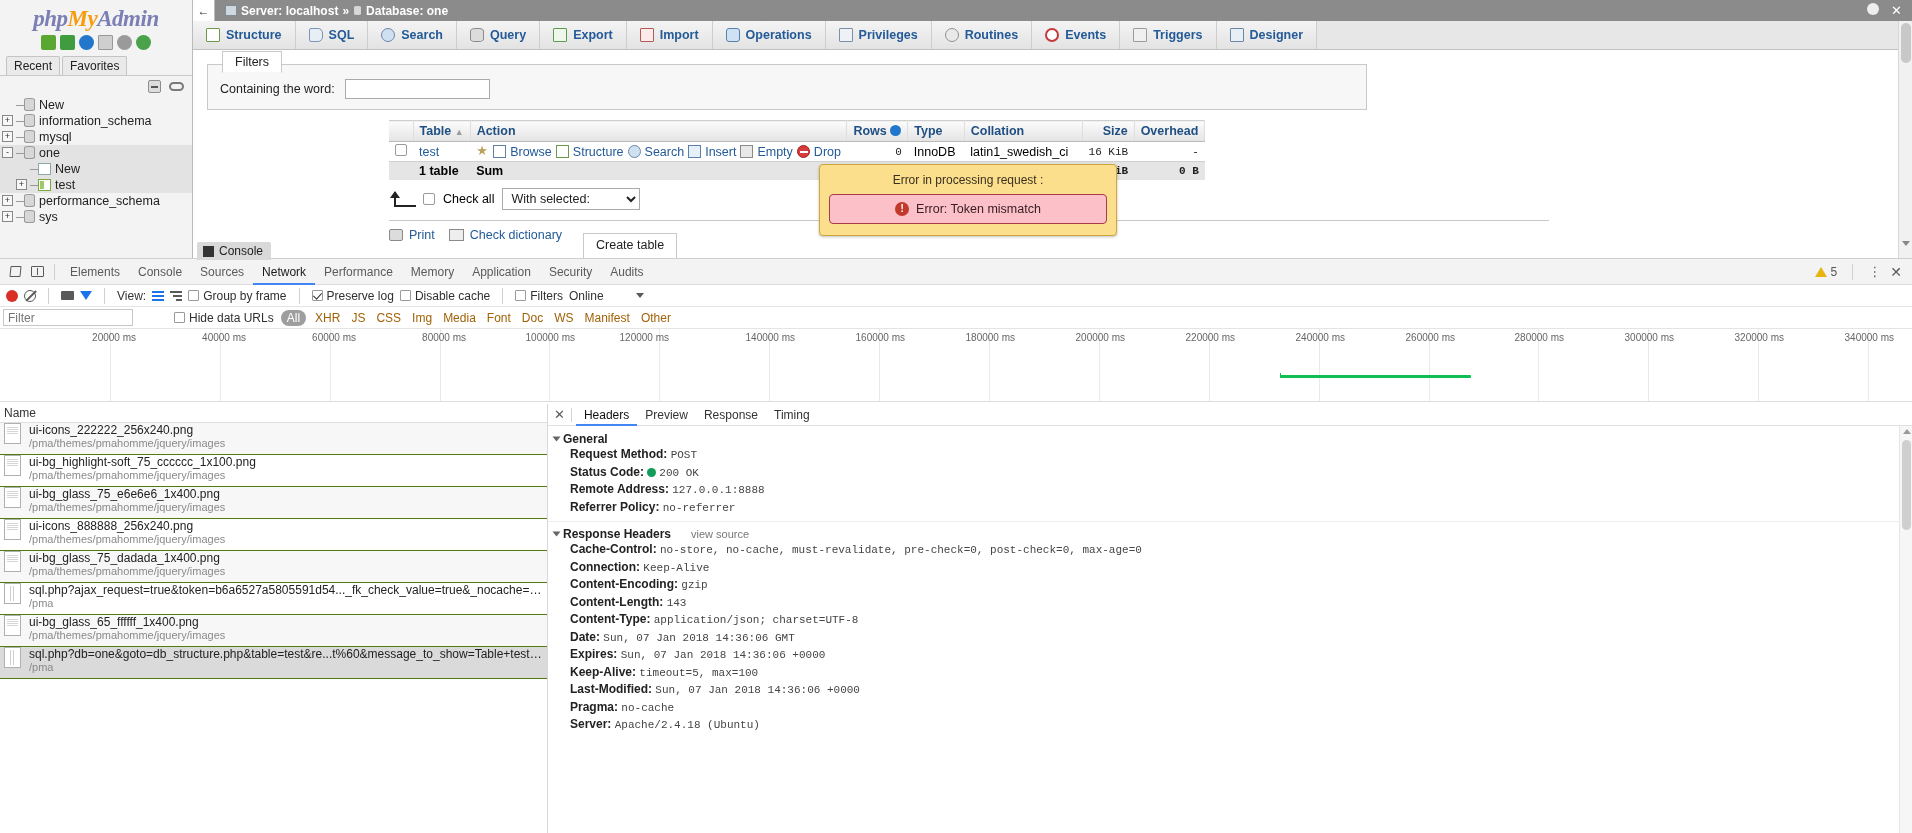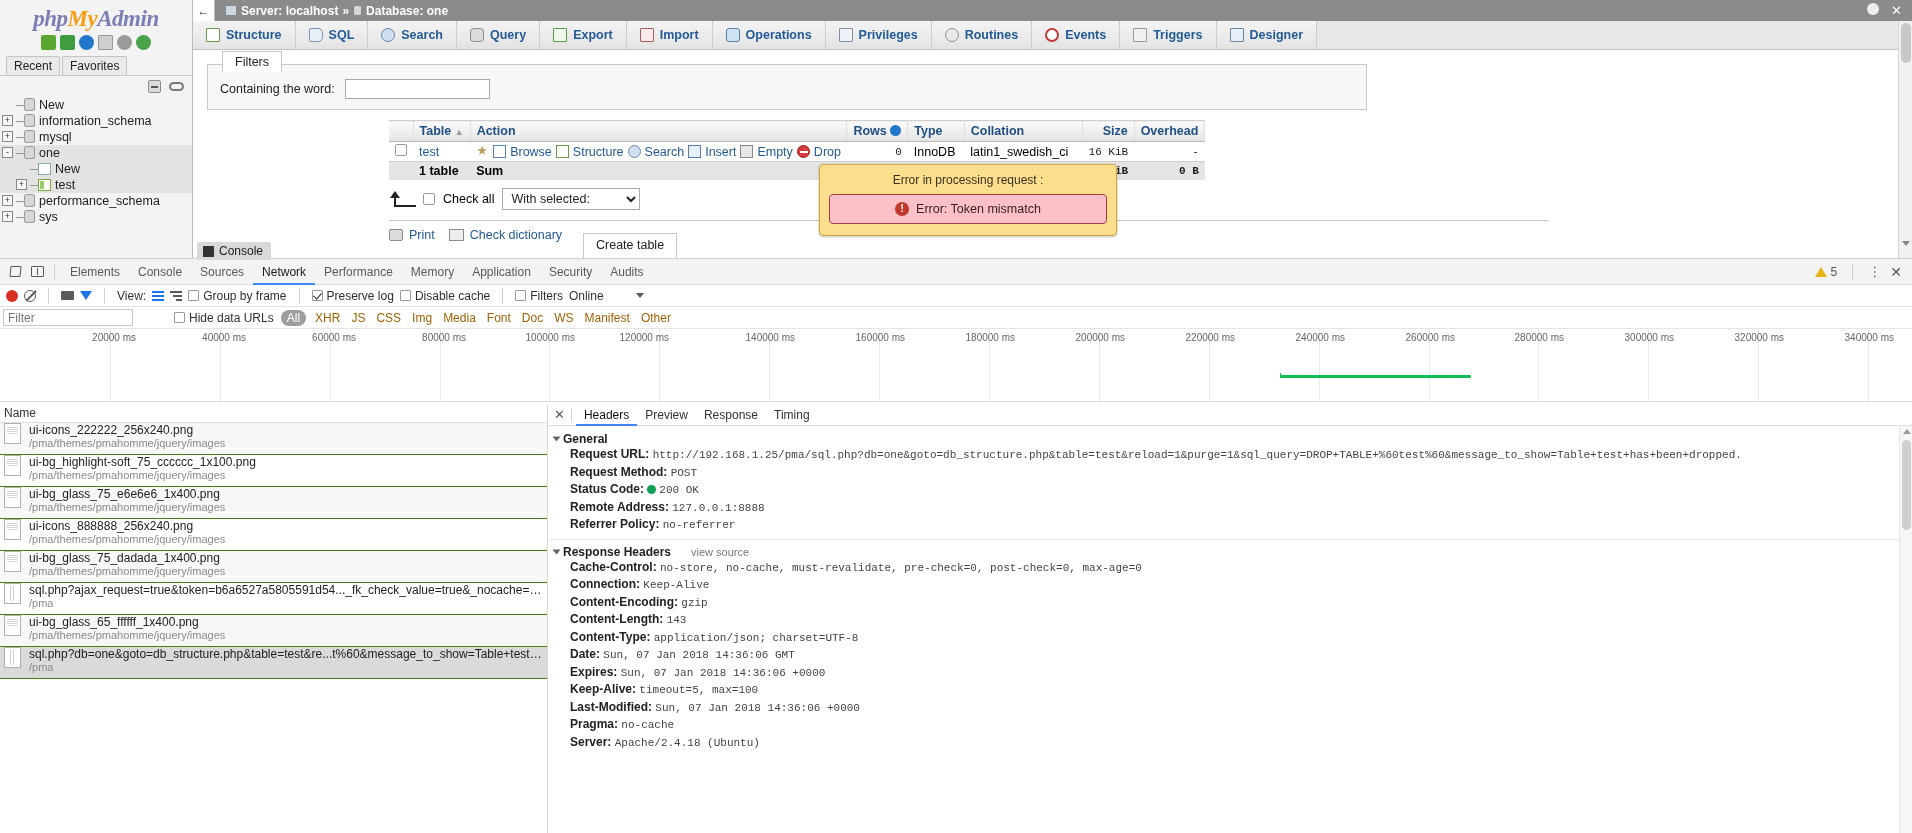--- a/index.html
+++ b/index.html
@@ -788,21 +788,20 @@
         <span class="d-tab">Preview</span>
         <span class="d-tab">Response</span>
         <span class="d-tab">Timing</span>
       </div>
       <div id="detail-body">
         <div class="sec-title">
           <span class="tri"></span>
           <span>General</span>
         </div>
         <div id="general-rows">
-            <div class="kv"><span class="k">Request URL: </span><span class="v">http://192.168.1.25/pma/sql.php?db=one&amp;goto=db_structure.php&amp;table=test&amp;reload=1&amp;purge=1&amp;sql_query=DROP+TABLE+%60test%60&amp;message_to_show=Table+test+has+been+dropped.</span></div>
             <div class="kv"><span class="k">Request Method: </span><span class="v">POST</span></div>
             <div class="kv"><span class="k">Status Code: </span><span class="statusdot"></span><span class="v">200 OK</span></div>
             <div class="kv"><span class="k">Remote Address: </span><span class="v">127.0.0.1:8888</span></div>
             <div class="kv"><span class="k">Referrer Policy: </span><span class="v">no-referrer</span></div>
           </div>
         <div class="hr-thin"></div>
         <div class="sec-title">
           <span class="tri"></span>
           <span>Response Headers</span>
           <span class="viewsrc">view source</span>

